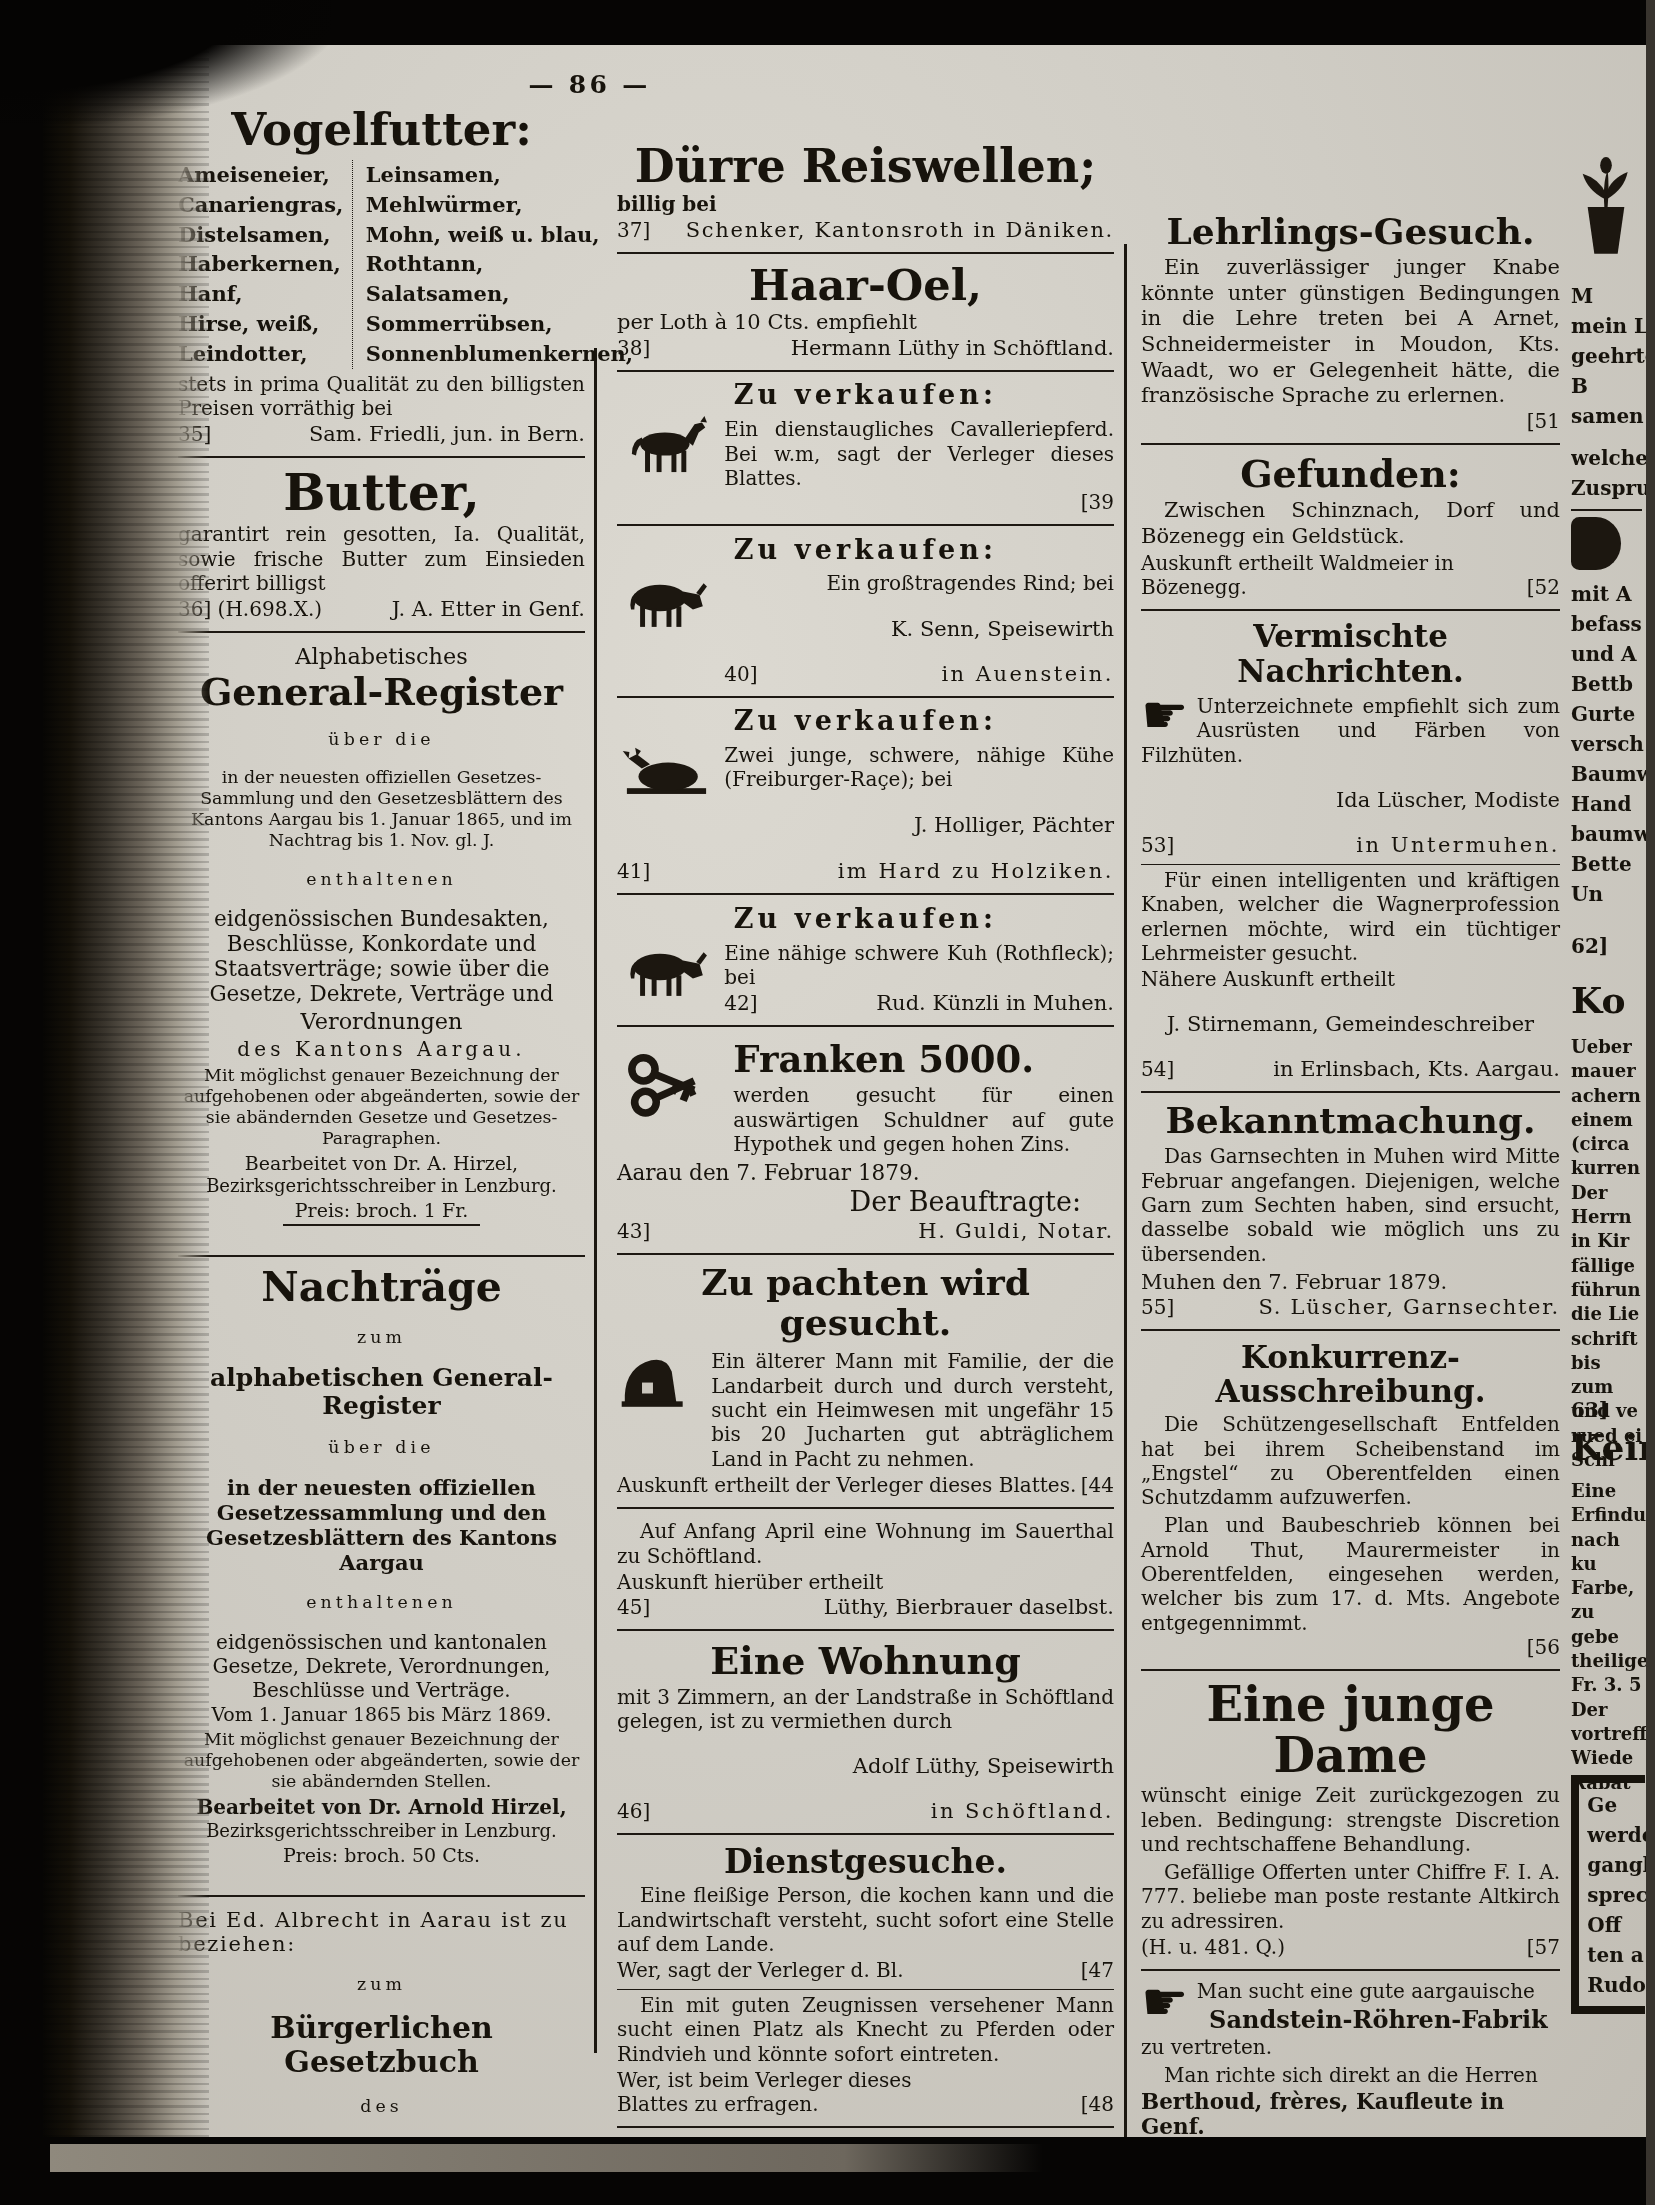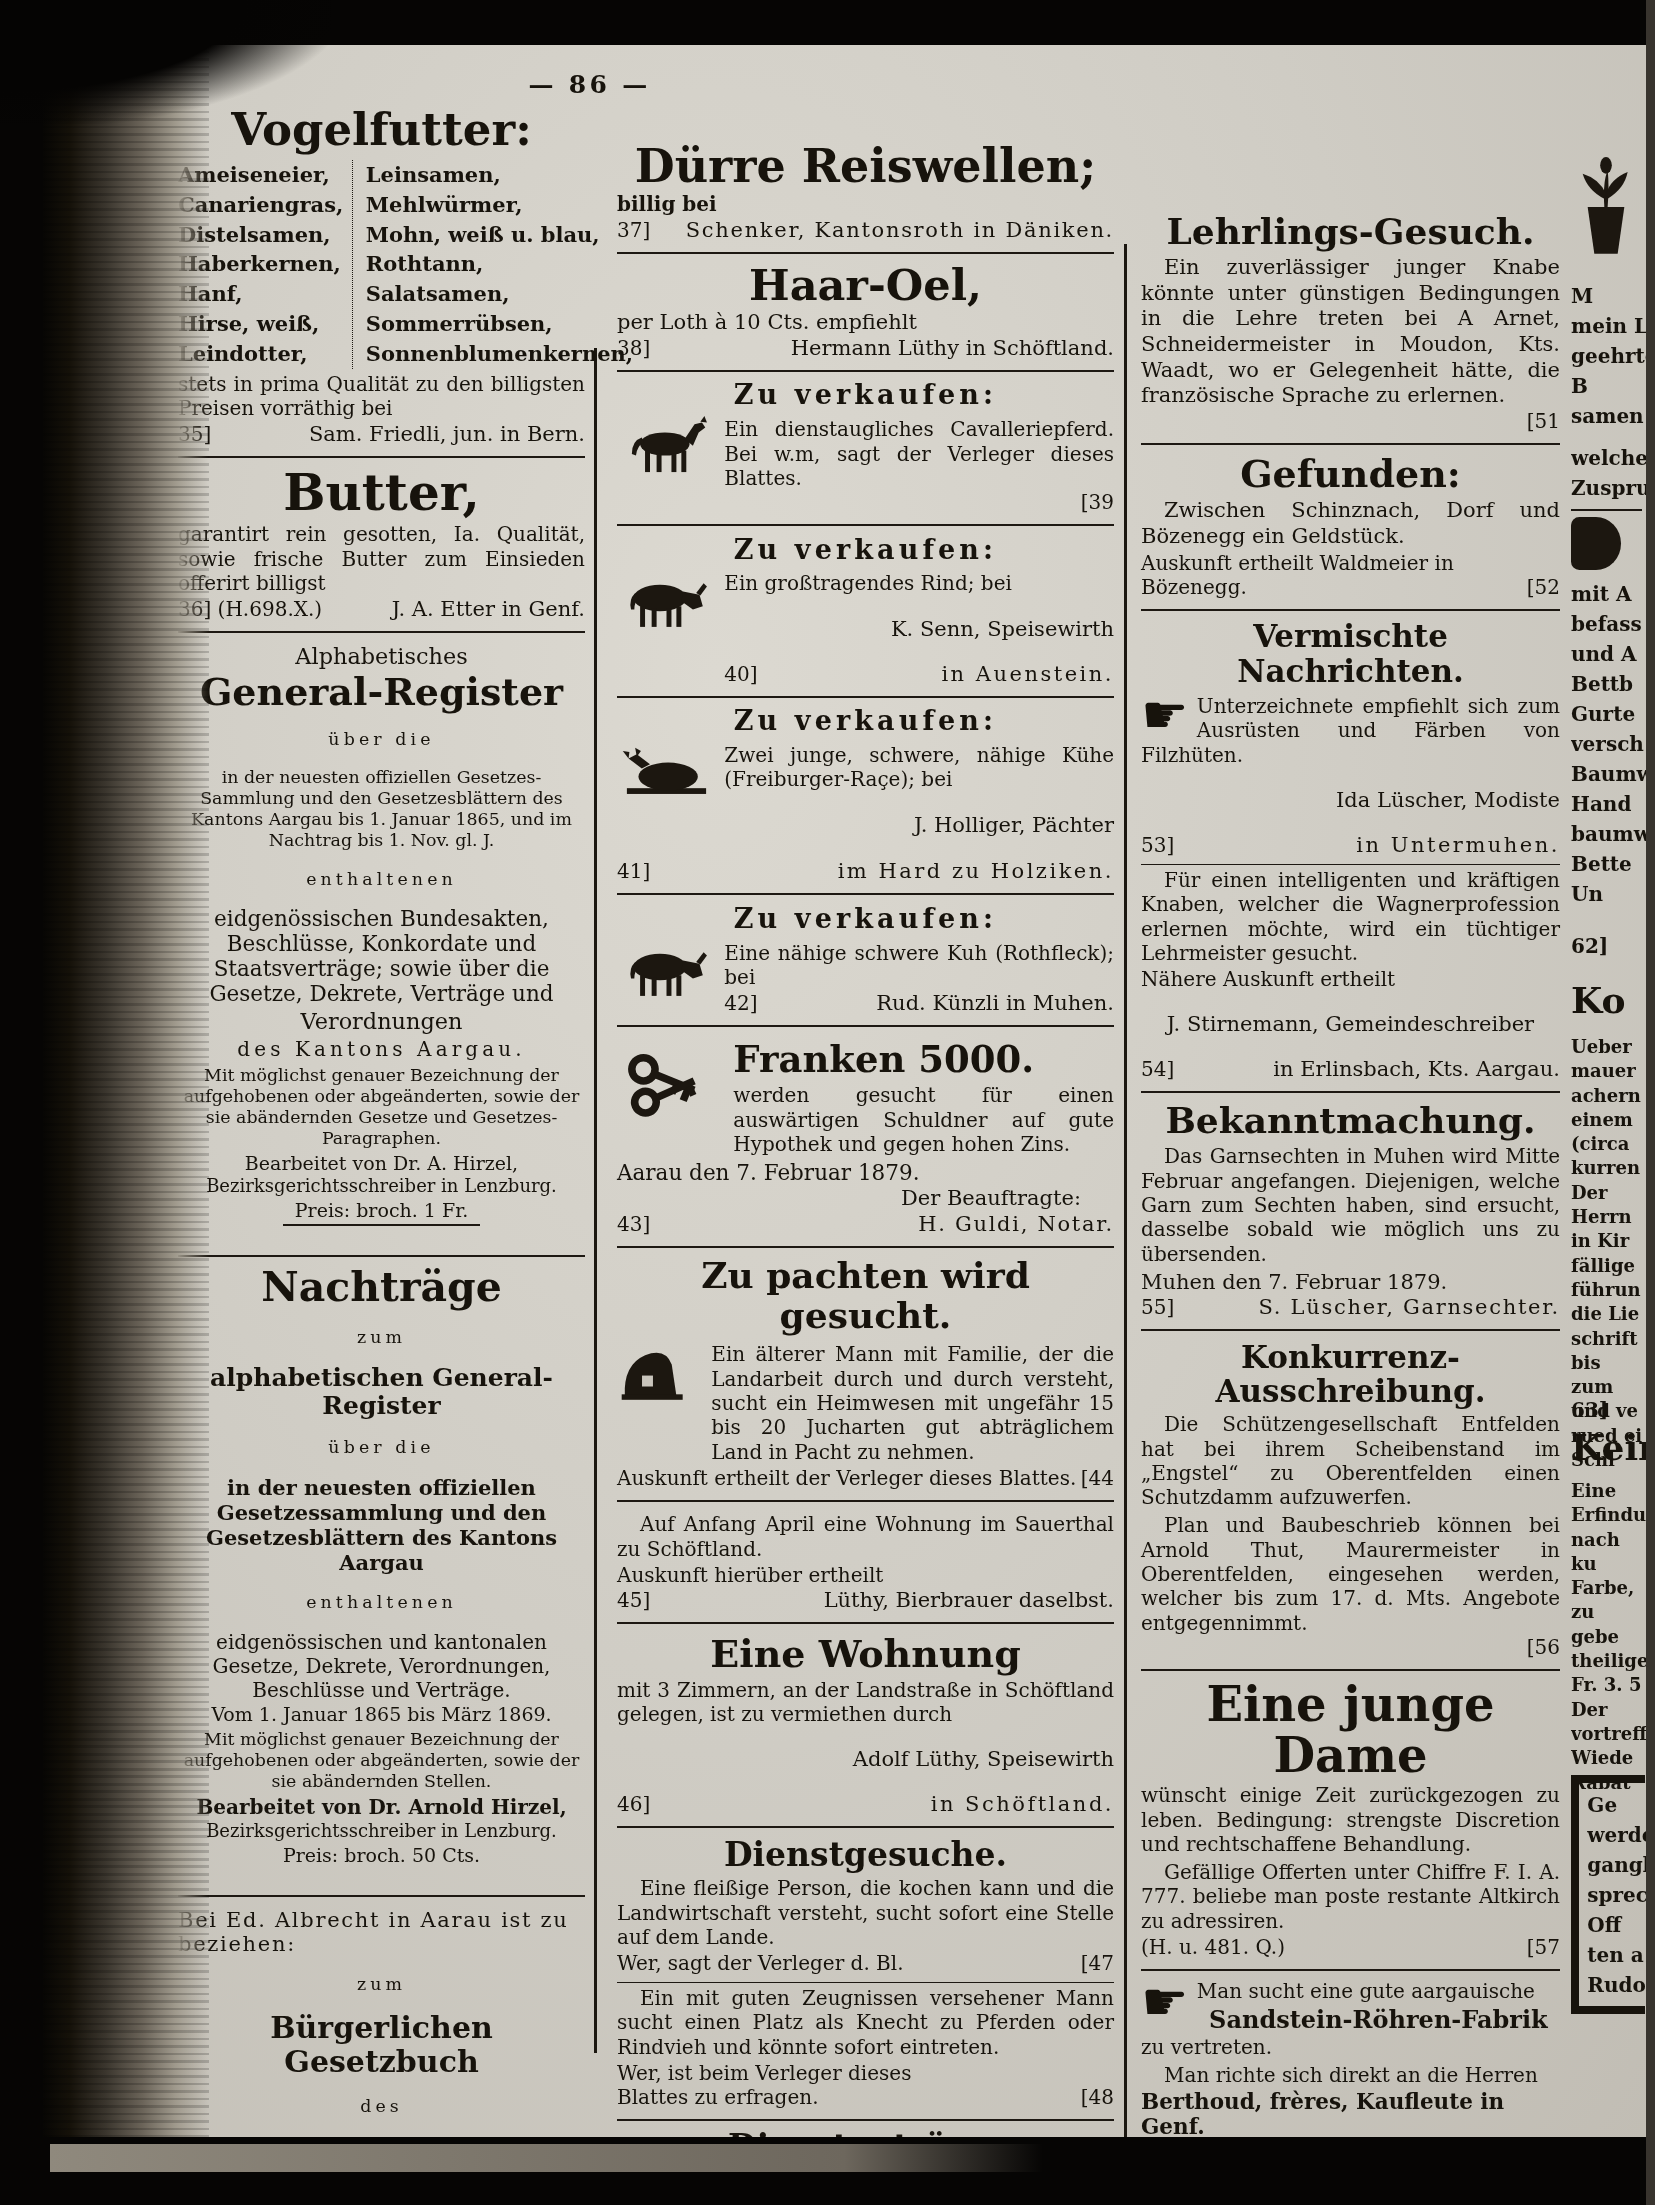--- a/index.html
+++ b/index.html
@@ -208,21 +208,21 @@
                 <rect x="42" y="49" width="6" height="22"></rect>
             <rect x="60" y="49" width="6" height="22"></rect>
                 <rect x="72" y="46" width="6" height="25"></rect>
             <path d="M80 28 l20 4 l4 14 l-12 4 l-14 -10 z"></path>
             <path d="M96 30 l9 -12 l4 4 l-8 11 z"></path>
             <path d="M22 30 q-8 8 -5 20 l4 0 q0 -10 6 -15 z"></path>
           </g>
             </svg>
         </span>
         <div class="txt">
-          <p class="body" style="">Ein großtragendes Rind; bei</p>
+          <p class="body" style="text-align:right">Ein großtragendes Rind; bei</p>
           <p class="right sigline">K. Senn, Speisewirth</p>
           <div class="refrow">
             <span>40]</span>
             <span class="sigline sp" style="letter-spacing:2.5px">in Auenstein.</span>
           </div>
         </div>
       </div>
     </section>
 
     <section class="ad">
@@ -293,21 +293,21 @@
               <rect x="82" y="66" width="8" height="12" fill="#1c1710"></rect>
             </g>
           </svg>
         </span>
         <div class="txt">
           <h3 class="h-sm" style="text-align:left;font-size:37px">Franken 5000.</h3>
           <p class="body">werden gesucht für einen auswärtigen Schuldner auf gute Hypothek und gegen hohen Zins.</p>
         </div>
       </div>
       <p style="font-size:21.5px;margin:3.3px 0 0">Aarau den 7. Februar 1879.</p>
-      <p class="right" style="font-size:21px;margin:1.7px 33px 0 0">Der Beauftragte:</p>
+      <p class="right" style="font-size:27px;margin:1.7px 33px 0 0">Der Beauftragte:</p>
       <div class="refrow">
         <span>43]</span>
         <span class="sigline sp" style="letter-spacing:1.7px">H. Guldi, Notar.</span>
       </div>
     </section>
 
     <section class="ad">
       <h2 class="h-med" style="font-size:36px">Zu pachten wird gesucht.</h2>
       <div class="iconrow">
         <span class="icon">

